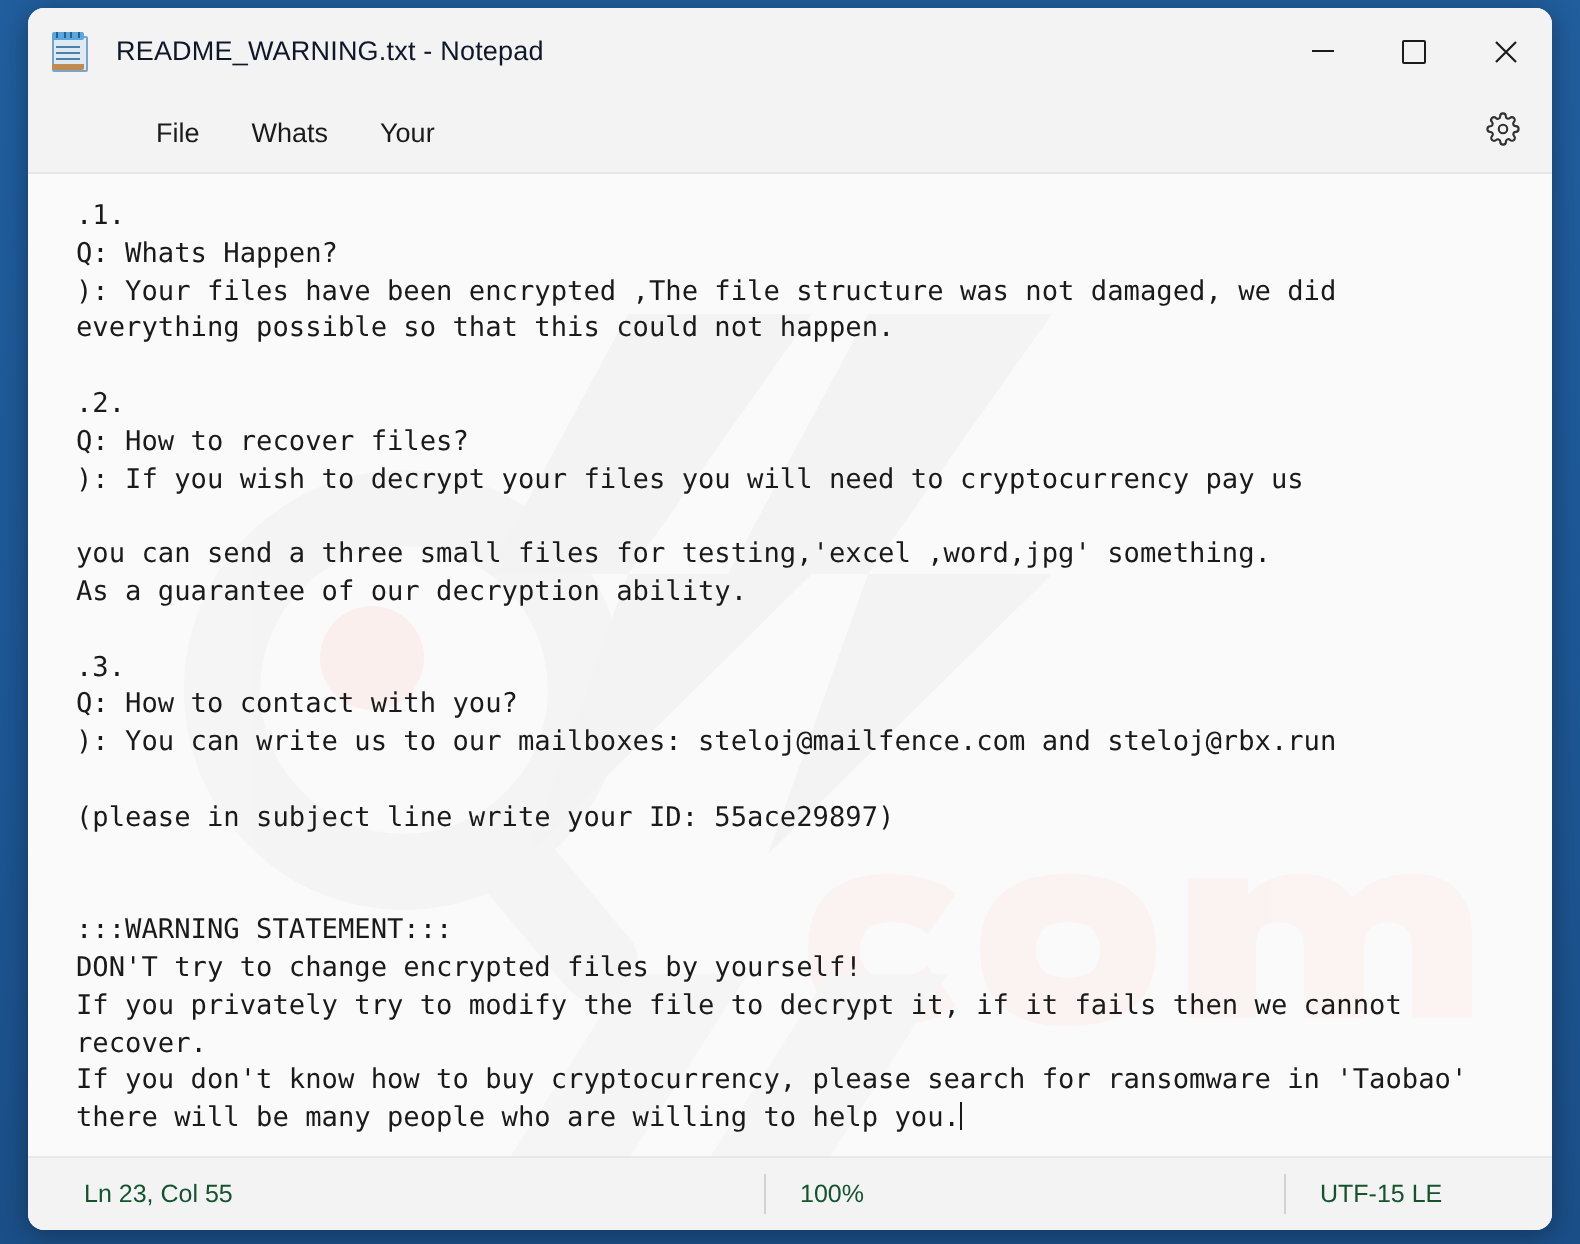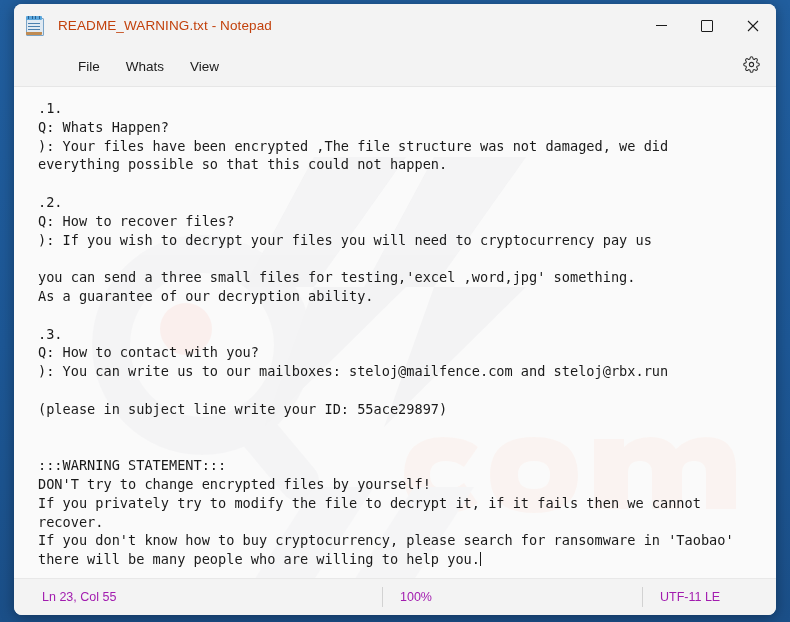--- a/index.html
+++ b/index.html
@@ -92,21 +92,21 @@
   .np-foot {
     position: absolute;
     left: 2px; bottom: 1px;
     width: 16px; height: 3px;
     background: #c08b52;
     border-radius: 0 0 1px 1px;
   }
   #window-title {
     margin-left: 14px;
     font-size: 13.5px;
-    color: #c2410c;
+    color: #0f172a;
     letter-spacing: 0.1px;
     white-space: nowrap;
   }
   #win-controls {
     position: absolute;
     right: 0;
     top: 0;
     height: 43px;
     display: flex;
   }
@@ -198,21 +198,21 @@
   }
   
   #statusbar {
     height: 36px;
     background: #f3f3f3;
     border-top: 1px solid #e8e8e8;
     display: flex;
     align-items: center;
     flex: 0 0 auto;
     font-size: 12.5px;
-    color: #a21caf;
+    color: #14532d;
     position: relative;
   }
   #status-pos {
     margin-left: 28px;
     white-space: nowrap;
   }
   .status-cell {
     position: absolute;
     top: 0;
     height: 36px;
@@ -274,21 +274,21 @@
             <path d="M1 1 L11 11 M11 1 L1 11" stroke="currentColor" stroke-width="1.1" fill="none"></path>
           </svg>
         </span>
       </div>
     </div>
   </div>
 
   <div id="menubar">
     <div class="menu-item">File</div>
     <div class="menu-item">Whats</div>
-    <div class="menu-item">View</div>
+    <div class="menu-item">Your</div>
 
     <div id="settings-btn">
       <span>
         <svg width="17" height="17" viewBox="0 0 24 24" fill="none" stroke="currentColor" stroke-width="1.5">
           <circle cx="12" cy="12" r="3"></circle>
           <path d="M19.4 15a1.65 1.65 0 0 0 .33 1.82l.06.06a2 2 0 1 1-2.83 2.83l-.06-.06a1.65 1.65 0 0 0-1.82-.33 1.65 1.65 0 0 0-1 1.51V21a2 2 0 1 1-4 0v-.09a1.65 1.65 0 0 0-1.08-1.51 1.65 1.65 0 0 0-1.82.33l-.06.06a2 2 0 1 1-2.83-2.83l.06-.06a1.65 1.65 0 0 0 .33-1.82 1.65 1.65 0 0 0-1.51-1H3a2 2 0 1 1 0-4h.09A1.65 1.65 0 0 0 4.6 9a1.65 1.65 0 0 0-.33-1.82l-.06-.06a2 2 0 1 1 2.83-2.83l.06.06a1.65 1.65 0 0 0 1.82.33H9a1.65 1.65 0 0 0 1-1.51V3a2 2 0 1 1 4 0v.09a1.65 1.65 0 0 0 1 1.51 1.65 1.65 0 0 0 1.82-.33l.06-.06a2 2 0 1 1 2.83 2.83l-.06.06a1.65 1.65 0 0 0-.33 1.82V9a1.65 1.65 0 0 0 1.51 1H21a2 2 0 1 1 0 4h-.09a1.65 1.65 0 0 0-1.51 1z"></path>
         </svg>
       </span>
     </div>
   </div>
@@ -346,16 +346,16 @@
 DON'T try to change encrypted files by yourself!
 If you privately try to modify the file to decrypt it, if it fails then we cannot
 recover.
 If you don't know how to buy cryptocurrency, please search for ransomware in 'Taobao'
 there will be many people who are willing to help you.</span><span class="caret"></span></div>
   </div>
 
   <div id="statusbar">
     <div id="status-pos">Ln 23, Col 55</div>
     <div class="status-cell" id="status-zoom">100%</div>
-    <div class="status-cell" id="status-enc">UTF-11 LE</div>
+    <div class="status-cell" id="status-enc">UTF-15 LE</div>
   </div>
 
 </div>
 
 </body></html>

